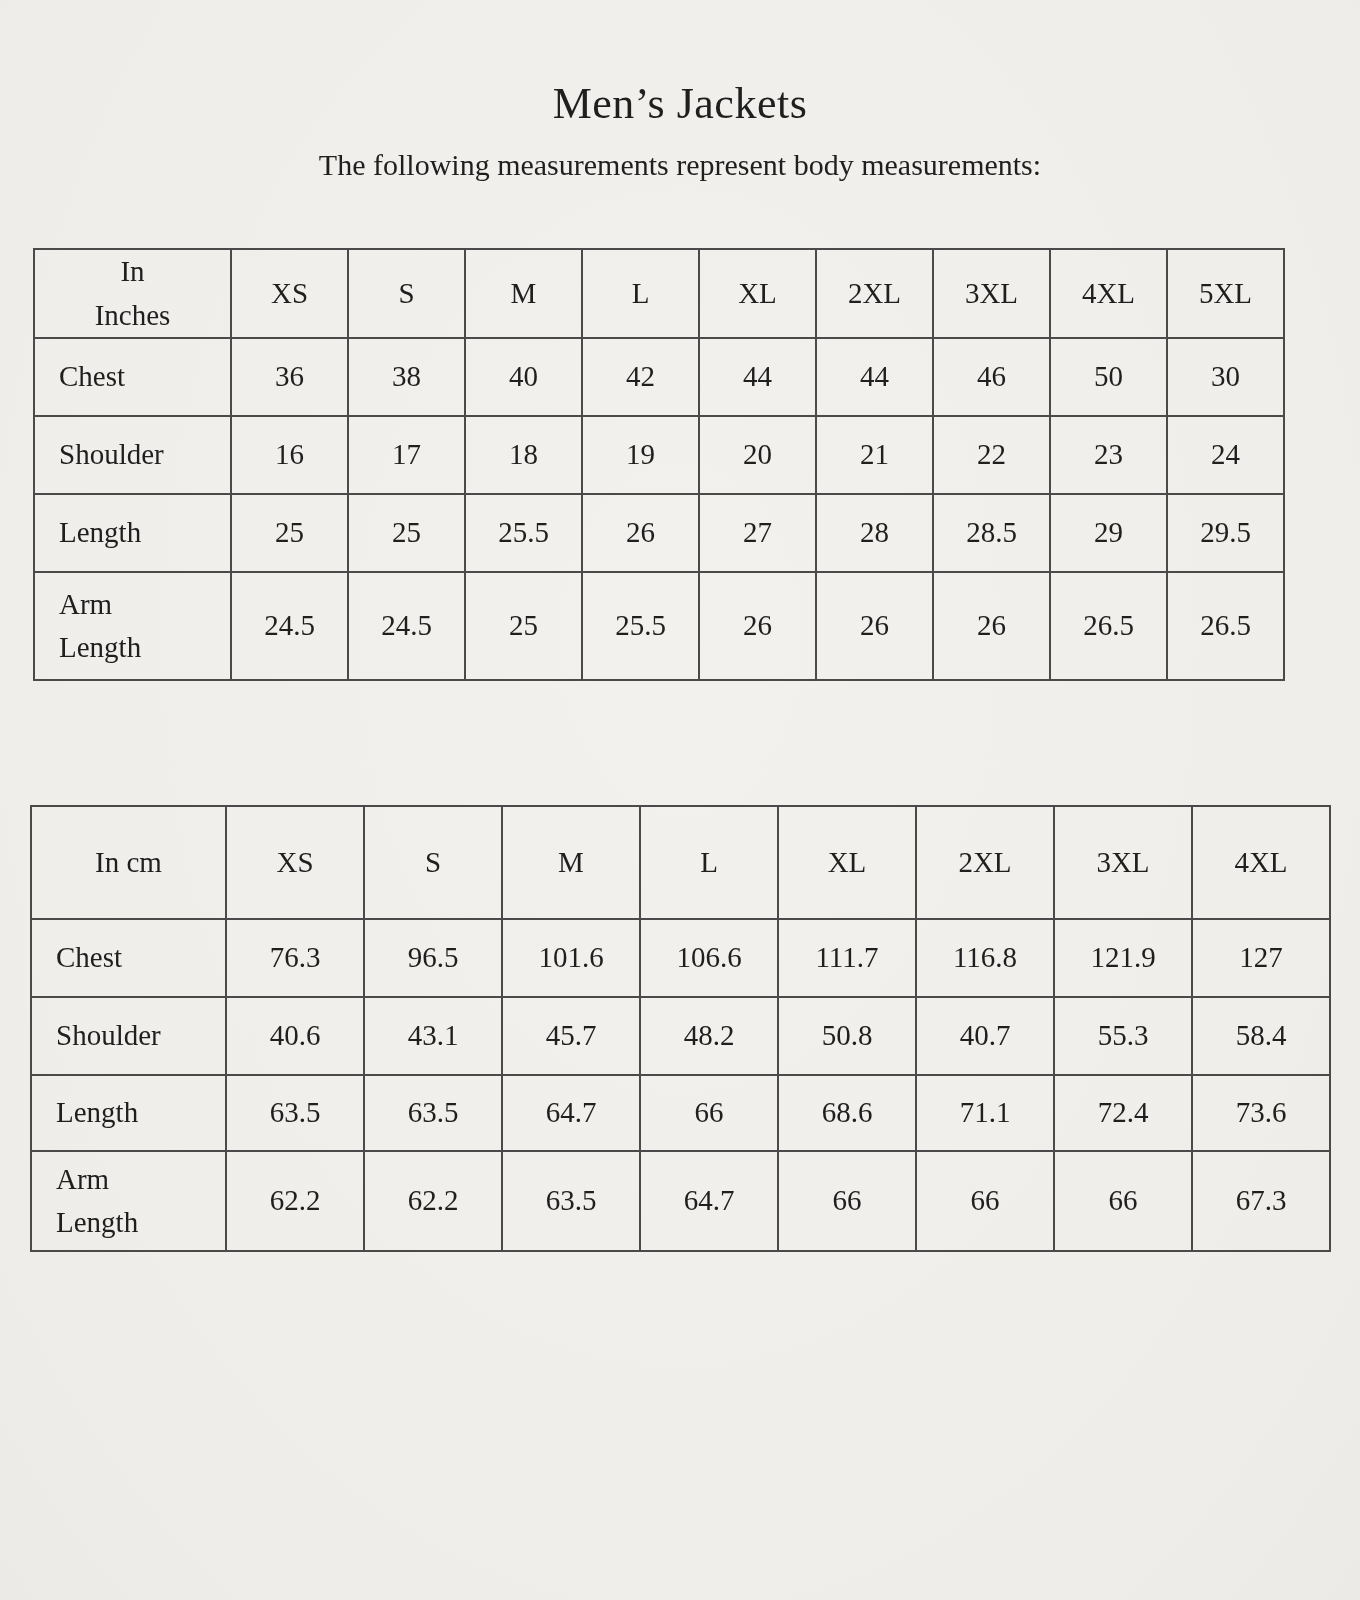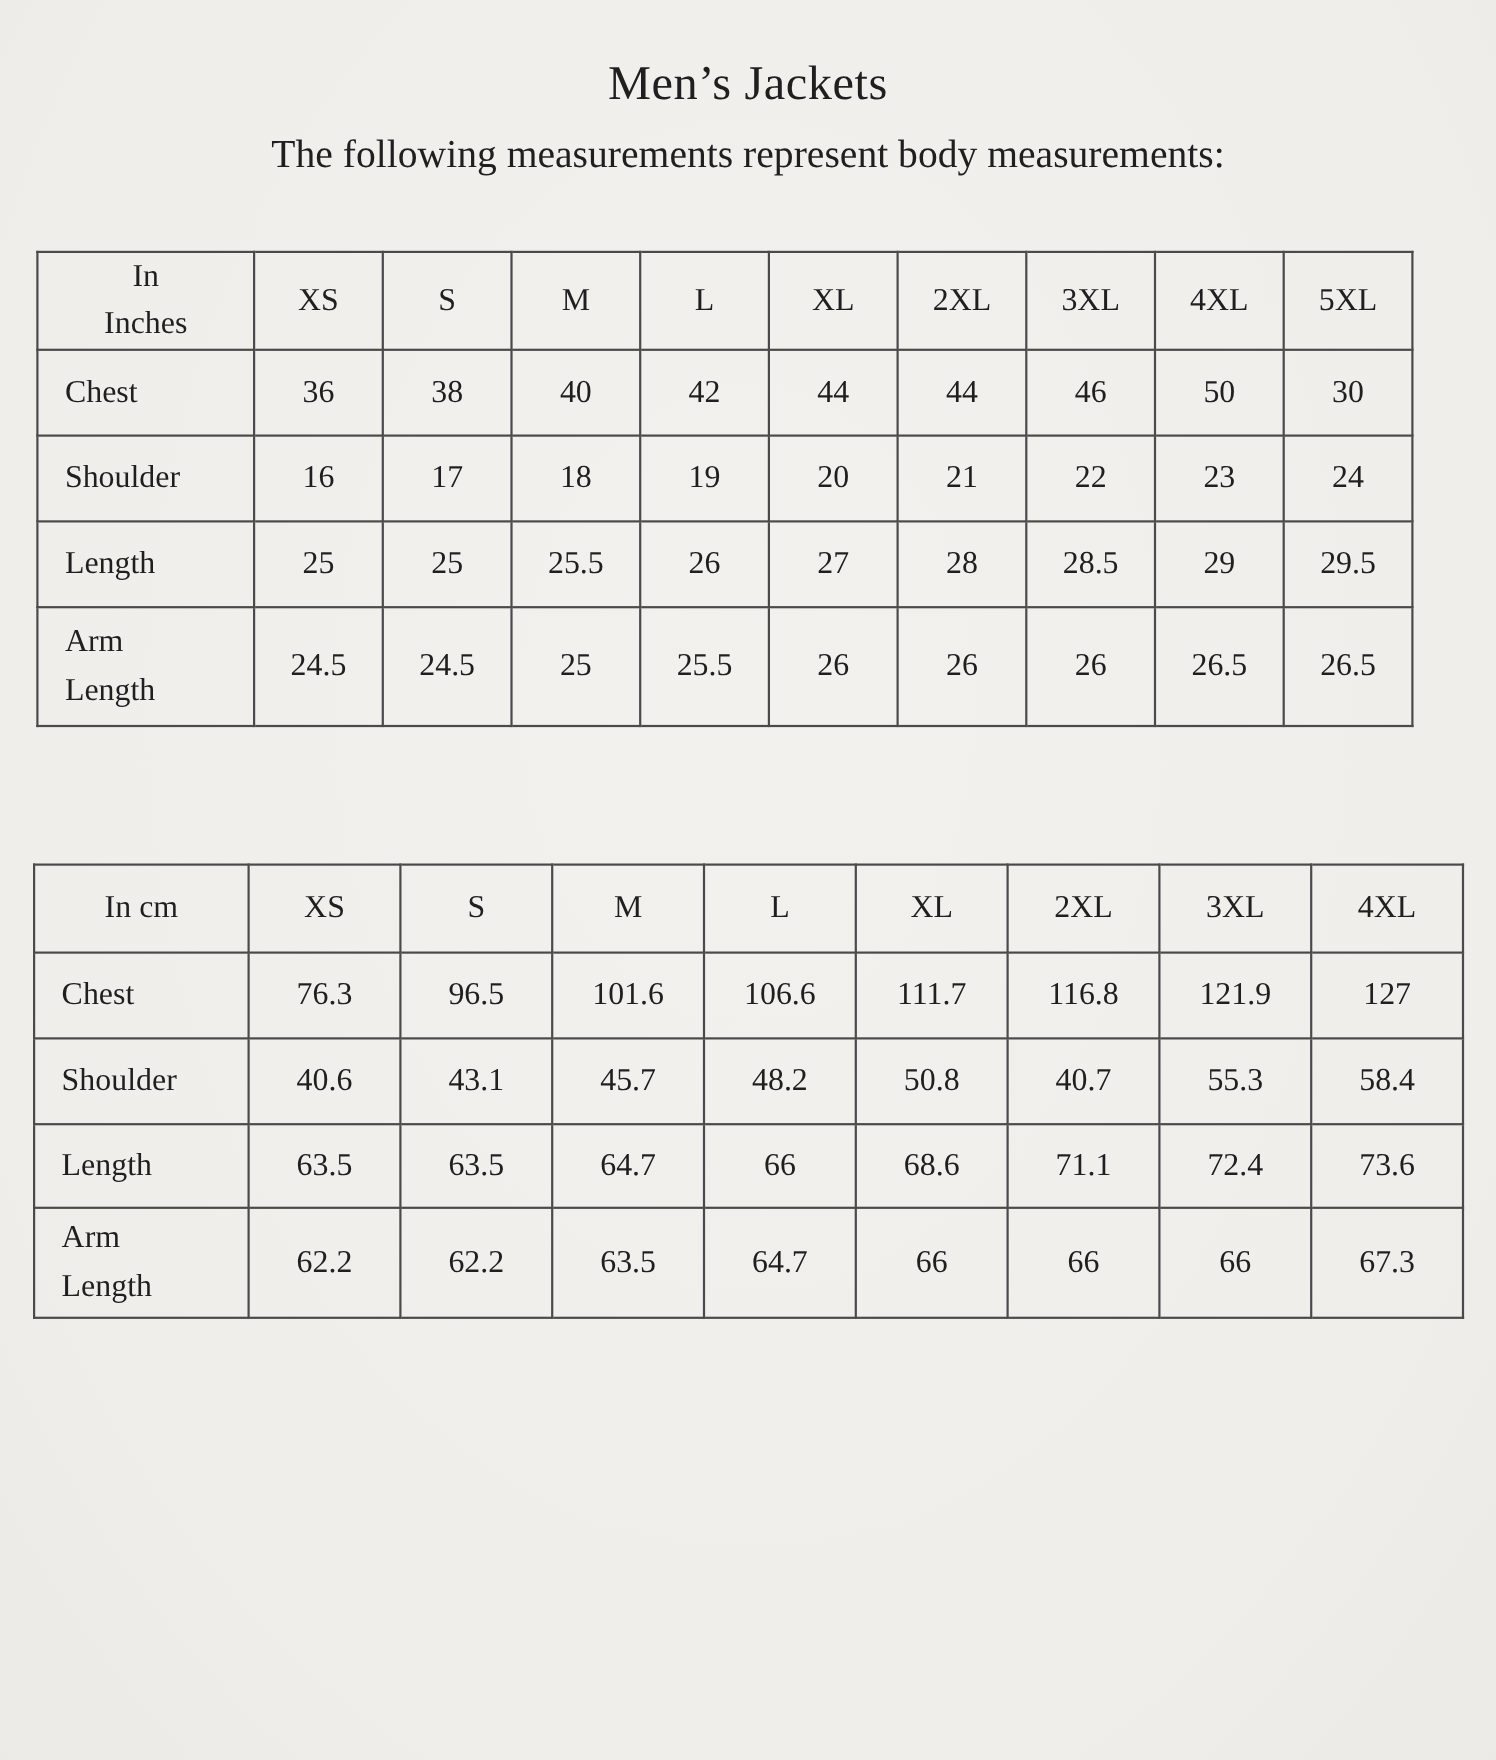--- a/index.html
+++ b/index.html
@@ -9,30 +9,30 @@
     height: 1600px;
     background: radial-gradient(ellipse at 50% 40%, #f2f1ee 0%, #efeeea 70%, #ebeae6 100%);
     font-family: "Liberation Serif", "DejaVu Serif", serif;
     color: #1f1f1f;
     overflow: hidden;
   }
   .page { width: 100%; height: 100%; }
 
   .title {
     margin: 0;
-    padding-top: 50px;
+    padding-top: 78px;
     text-align: center;
     font-size: 44px;
     font-weight: normal;
     letter-spacing: 0.5px;
   }
   .subtitle {
     margin: 16px 0 0 0;
     text-align: center;
-    font-size: 36px;
+    font-size: 30px;
     line-height: 1.3;
   }
 
   table.size-table {
     border-collapse: collapse;
     table-layout: fixed;
   }
   table.size-table th,
   table.size-table td {
     border: 2px solid #4a4a4a;
@@ -59,21 +59,21 @@
   .t-inches col.label-col { width: 197px; }
   .t-inches col.size-col  { width: 117px; }
   .t-inches thead tr { height: 76px; }
   .t-inches tbody tr { height: 78px; }
   .t-inches tbody tr:last-child { height: 108px; }
 
   
   table.t-cm { width: 1300px; margin: 124px 0 0 30px; }
   .t-cm col.label-col { width: 195px; }
   .t-cm col.size-col  { width: 138px; }
-  .t-cm thead tr { height: 80px; }
+  .t-cm thead tr { height: 113px; }
   .t-cm tbody tr { height: 78px; }
   .t-cm tbody tr:nth-child(3) { height: 76px; }
   .t-cm tbody tr:last-child { height: 100px; }
 
   .note {
     text-align: center;
     font-size: 30px;
     line-height: 1.56;
     white-space: pre-line;
     margin: 24px 20px 0 20px;

